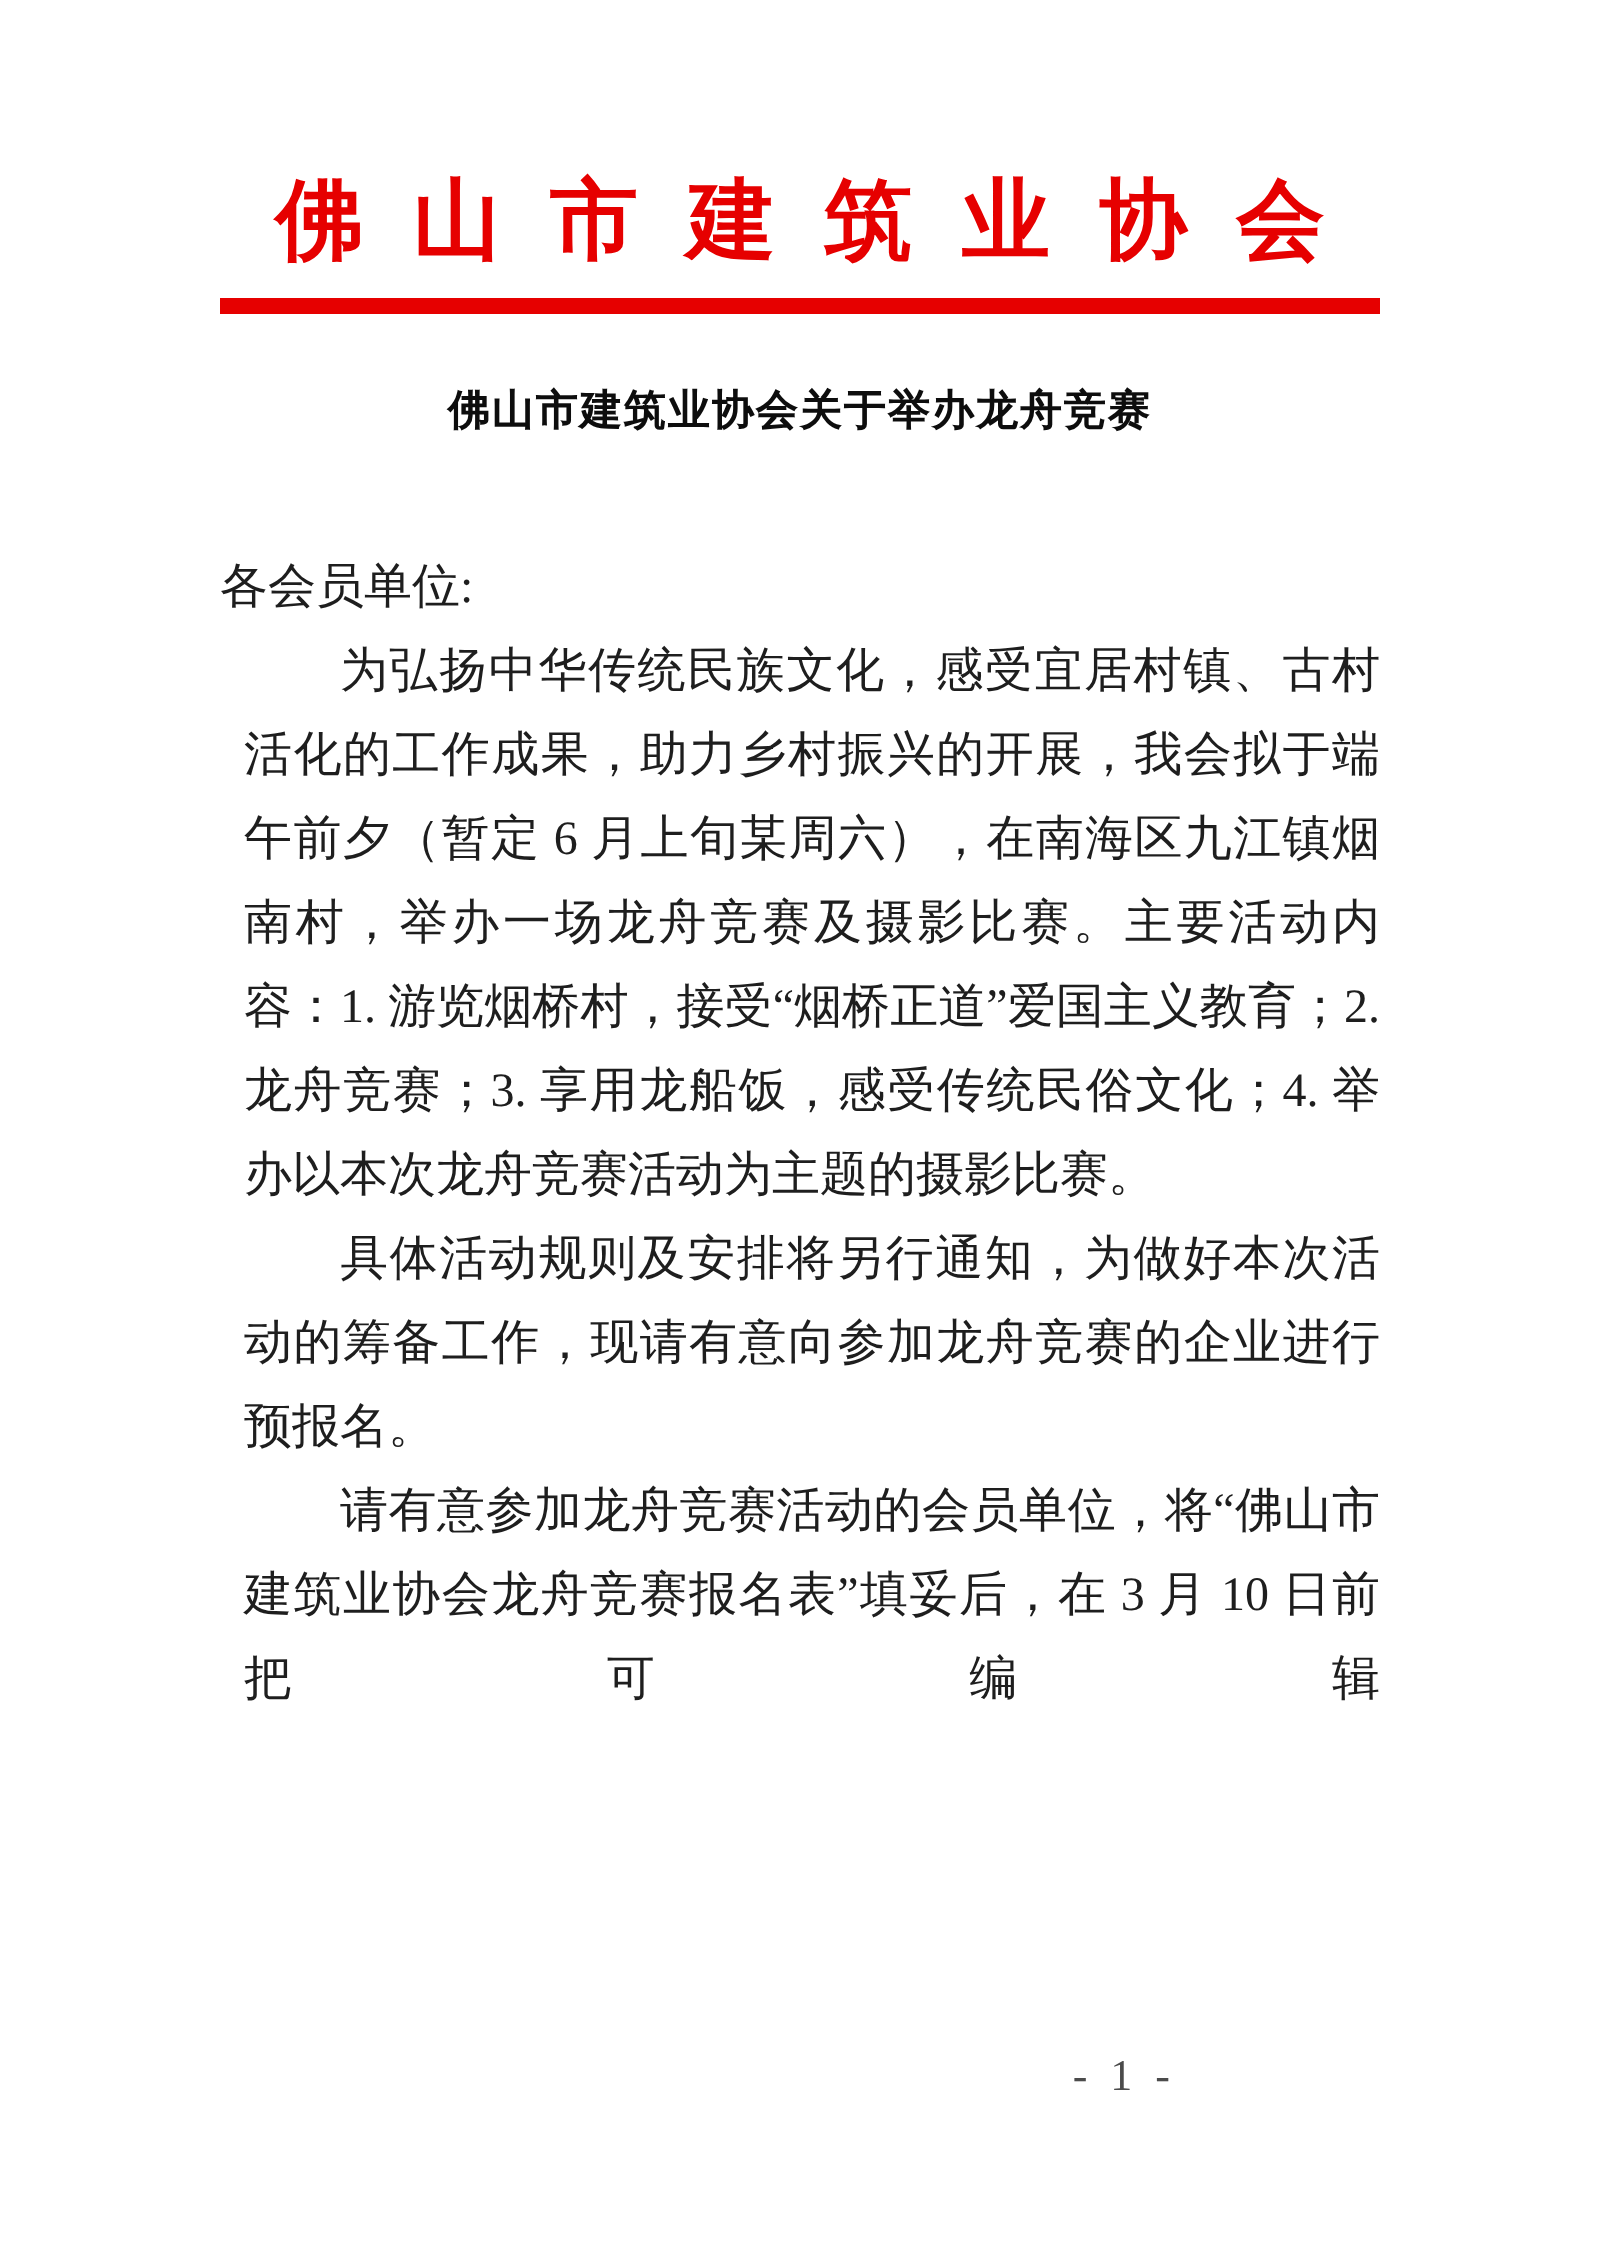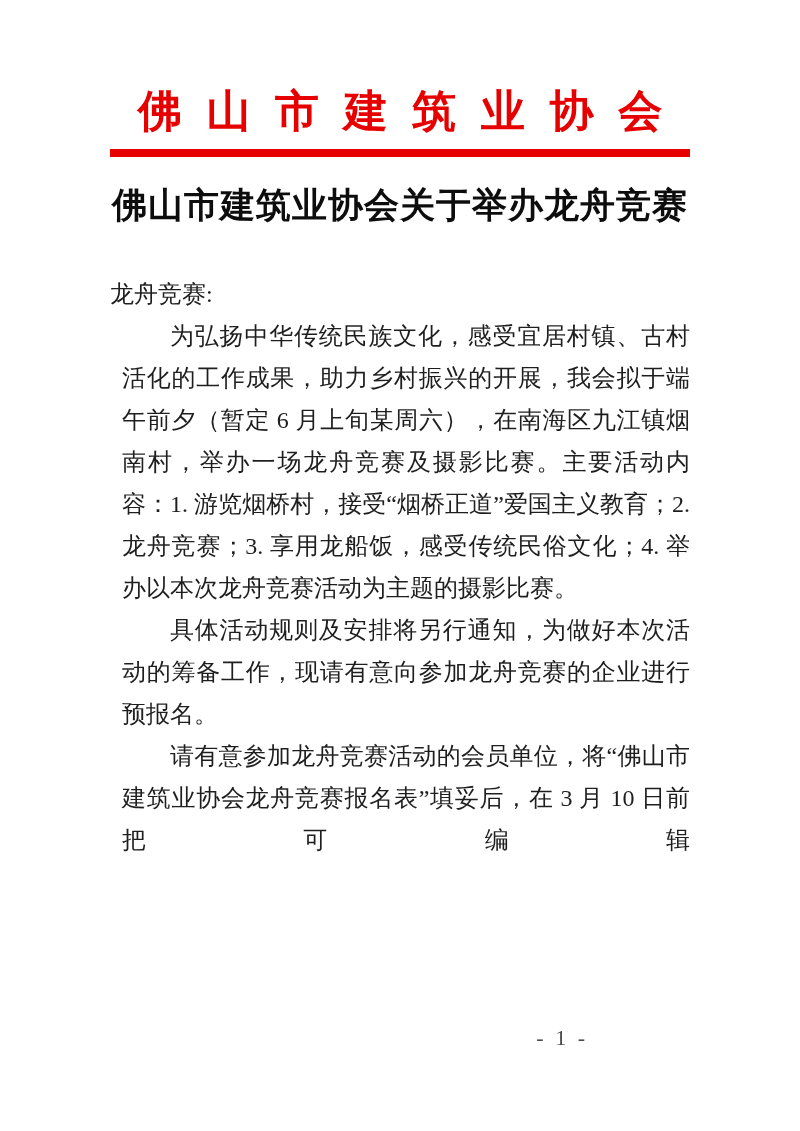--- a/index.html
+++ b/index.html
@@ -40,21 +40,21 @@
     height: 8px;
     background: var(--accent, #e60000);
   }
 
   
   .doc-title {
     margin-top: 27px;
     text-align: center;
     font-family: "Liberation Serif", "DejaVu Serif", serif;
     font-weight: 700;
-    font-size: 35px;
+    font-size: 21px;
     line-height: 43px;
     color: #0d0d0d;
     letter-spacing: 1px;
   }
 
   
   .body-text {
     margin-top: 46px;
     font-size: 24px;
     line-height: 42px;
@@ -94,21 +94,21 @@
     <div class="letterhead">
       <div class="org-name">佛山市建筑业协会</div>
       <div class="red-rule"></div>
     </div>
 
     <div class="doc-title">
       <div>佛山市建筑业协会关于举办龙舟竞赛</div>
     </div>
 
     <div class="body-text">
-      <p class="salutation">龙舟竞赛:</p>
+      <p class="salutation">各会员单位:</p>
       <p class="para">为弘扬中华传统民族文化，感受宜居村镇、古村活化的工作成果，助力乡村振兴的开展，我会拟于端午前夕（暂定 6 月上旬某周六），在南海区九江镇烟南村，举办一场龙舟竞赛及摄影比赛。主要活动内容：1. 游览烟桥村，接受“烟桥正道”爱国主义教育；2. 龙舟竞赛；3. 享用龙船饭，感受传统民俗文化；4. 举办以本次龙舟竞赛活动为主题的摄影比赛。</p>
       <p class="para">具体活动规则及安排将另行通知，为做好本次活动的筹备工作，现请有意向参加龙舟竞赛的企业进行预报名。</p>
       <p class="para continued">请有意参加龙舟竞赛活动的会员单位，将“佛山市建筑业协会龙舟竞赛报名表”填妥后，在 3 月 10 日前把可编辑</p>
     </div>
 
   </div>
 
   <div class="page-number">- 1 -</div>
 </div>
 

